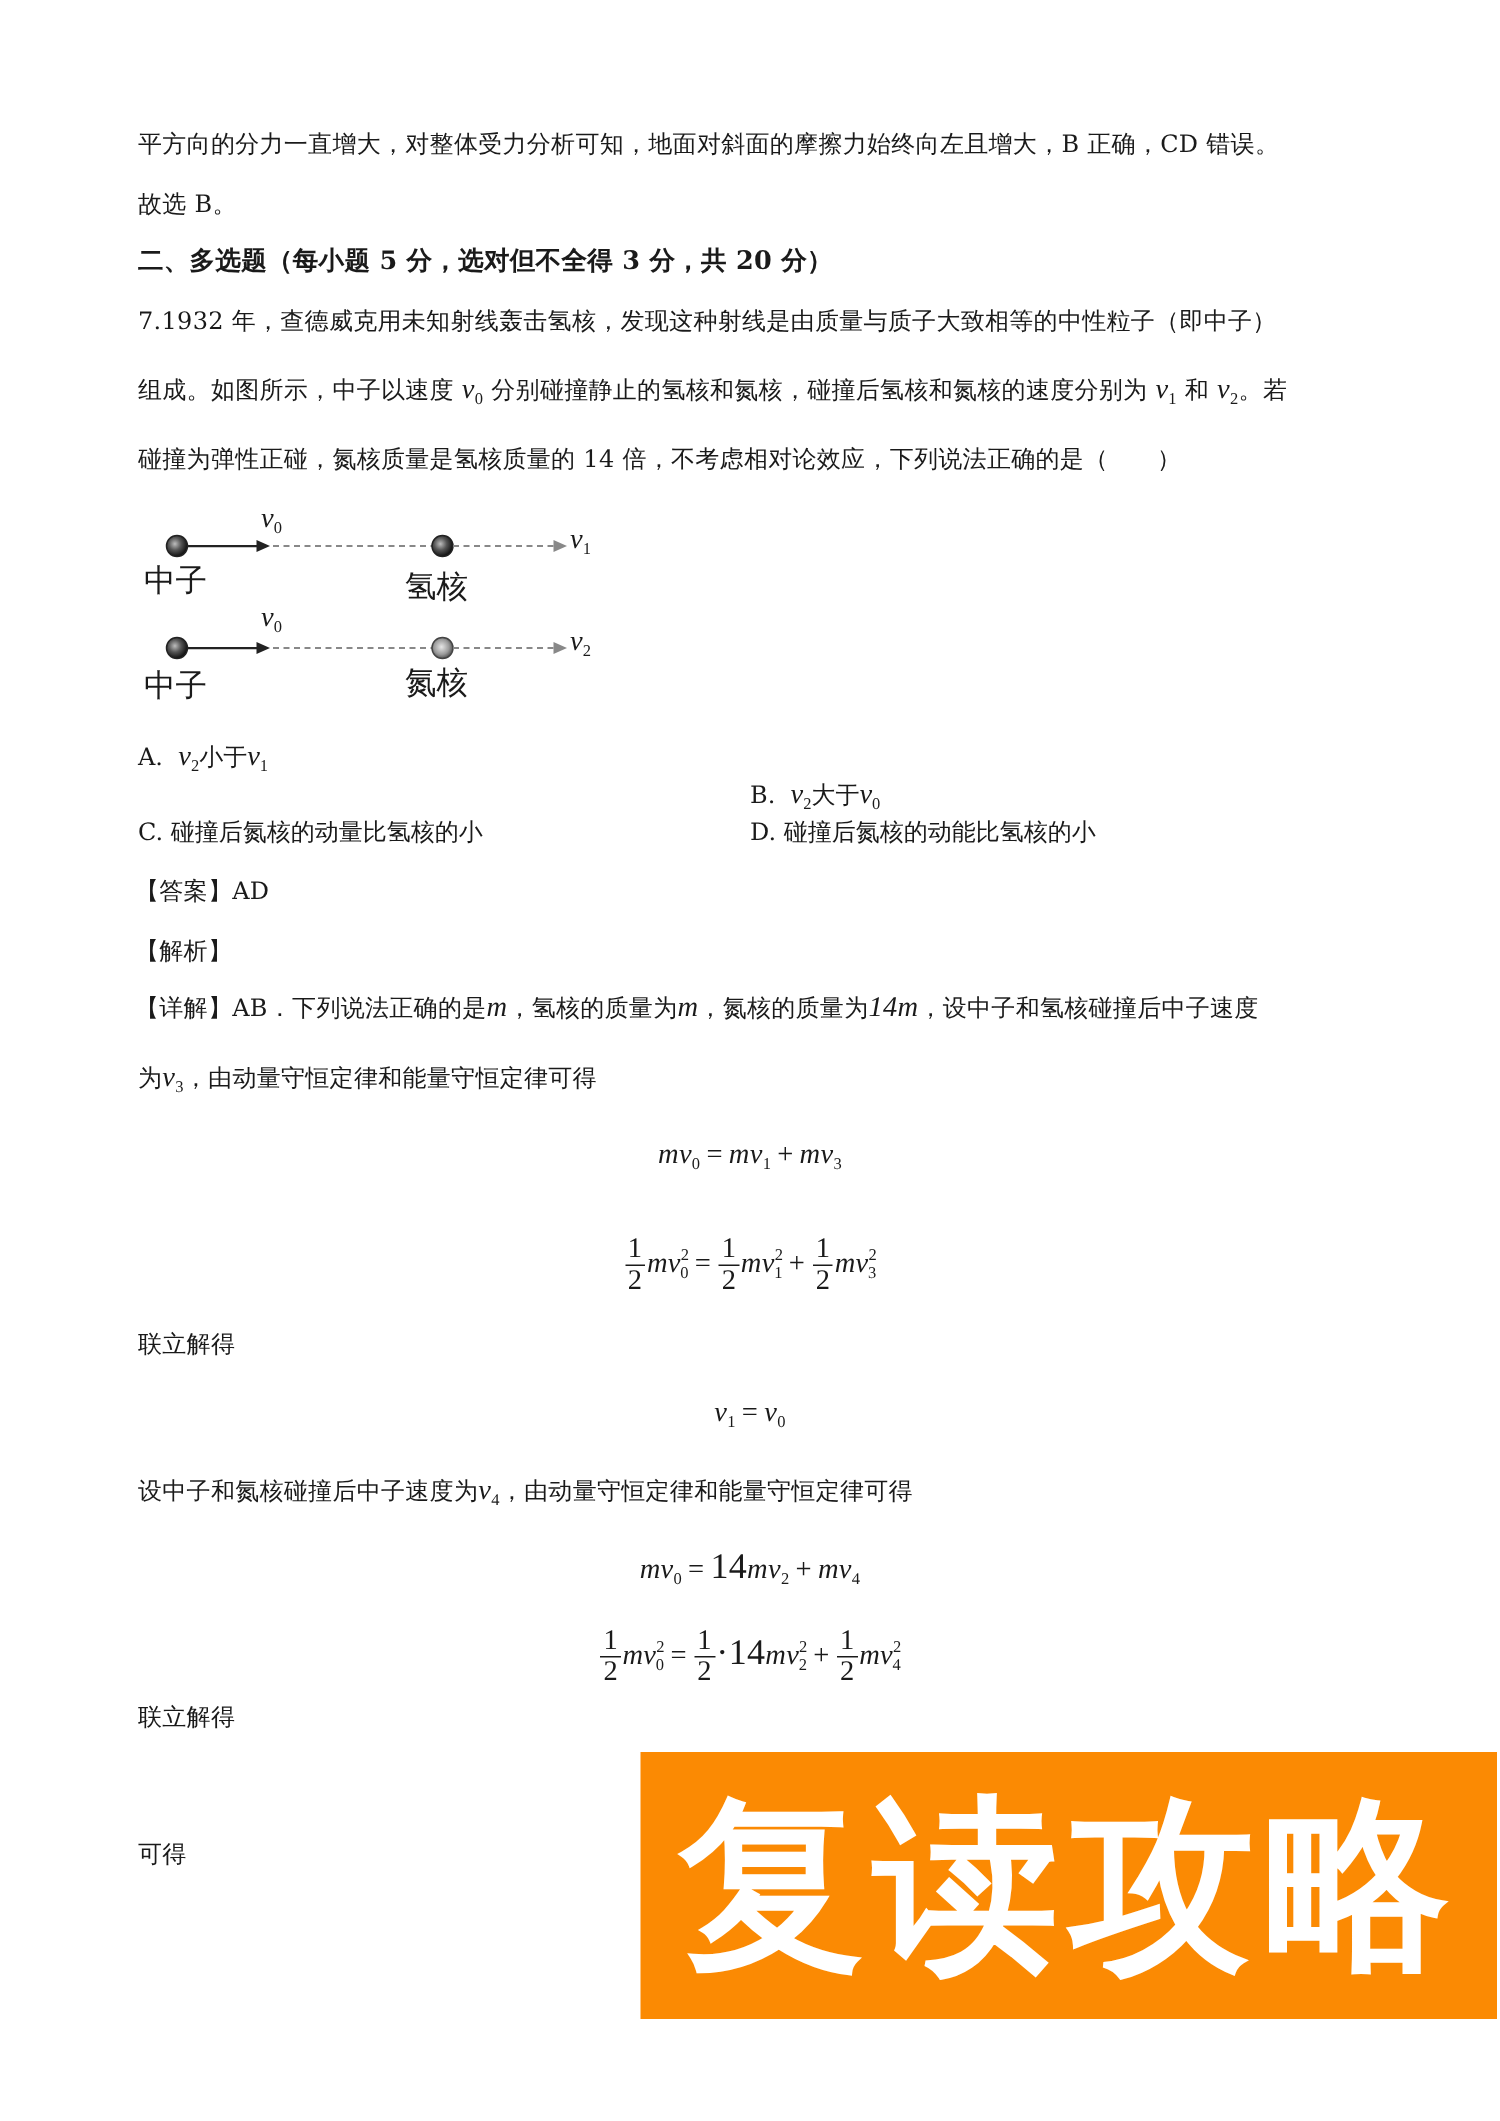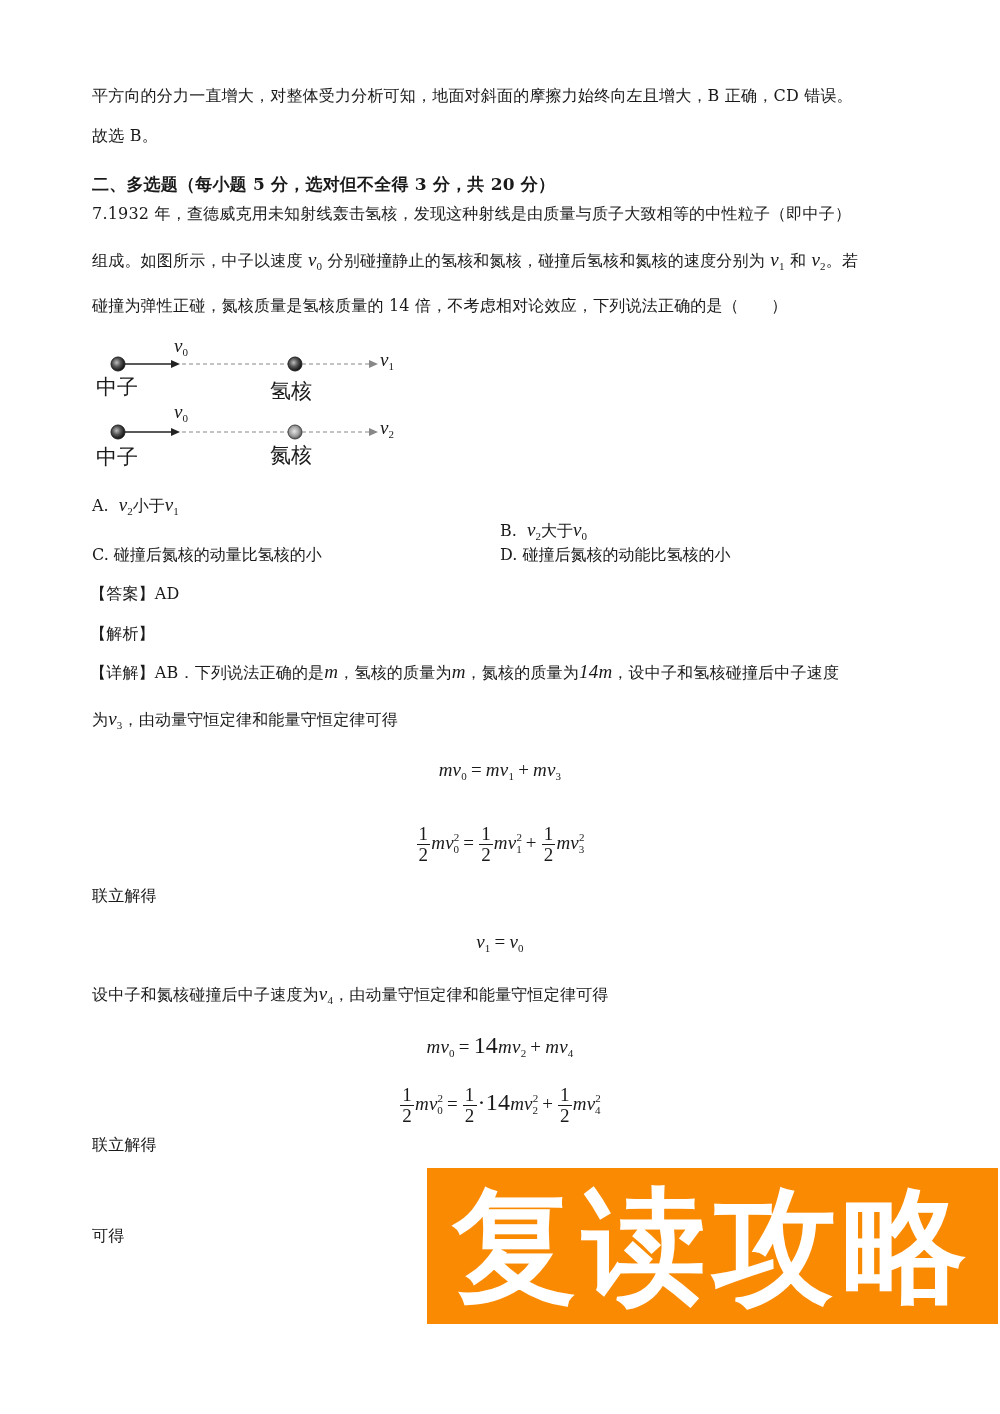--- a/index.html
+++ b/index.html
@@ -6,38 +6,38 @@
   body {
     width: 1000px; height: 1414px; position: relative; overflow: hidden;
     font-family: "DejaVu Serif", "Liberation Serif", serif;
     color: #1a1a1a;
   }
   .line {
     position: absolute; left: 92px;
     font-size: 16px; line-height: 22px; white-space: nowrap;
     letter-spacing: 0.2px;
   }
-  .heading { font-weight: bold; font-size: 17px; margin-top: 10px; }
+  .heading { font-weight: bold; font-size: 17px; }
   .center { left: 0; width: 1000px; text-align: center; }
   .m { font-family: "Liberation Serif", "DejaVu Serif", serif; font-style: italic; font-size: 19px; }
   .num { font-family: "Liberation Serif", serif; font-size: 24px; }
   sub, sup { font-size: 11px; font-style: normal; font-family: "Liberation Serif", serif; }
   sub { vertical-align: -4px; }
   sup { vertical-align: 8px; }
   .frac {
     display: inline-block; vertical-align: middle; text-align: center;
     font-family: "Liberation Serif", serif; font-size: 19px; line-height: 20px; margin: 0 1px;
   }
   .frac .n { display: block; border-bottom: 1.2px solid #1a1a1a; padding: 0 2px; }
   .frac .d { display: block; }
   .eq { font-family: "Liberation Serif", serif; font-size: 19px; margin: 0 4px; }
   .diagram { position: absolute; left: 92px; top: 335px; width: 320px; height: 140px; text-align: right; }
   .option { position: absolute; font-size: 16px; line-height: 22px; white-space: nowrap; }
   .banner {
-    position: absolute; left: 427px; top: 1168px; width: 571px; height: 156px;
+    position: absolute; left: 427px; top: 1168px; width: 571px; height: 178px;
     background: #fb8a03; color: #ffffff;
     display: flex; align-items: center; justify-content: center;
     font-family: "DejaVu Sans", sans-serif; font-weight: bold;
     font-size: 124px; letter-spacing: 6px; line-height: 150px; text-align: right;
   }
 </style>
 </head>
 <body>
 
 <div class="line" style="top:85px;">平方向的分力一直增大，对整体受力分析可知，地面对斜面的摩擦力始终向左且增大，B 正确，CD 错误。</div>

